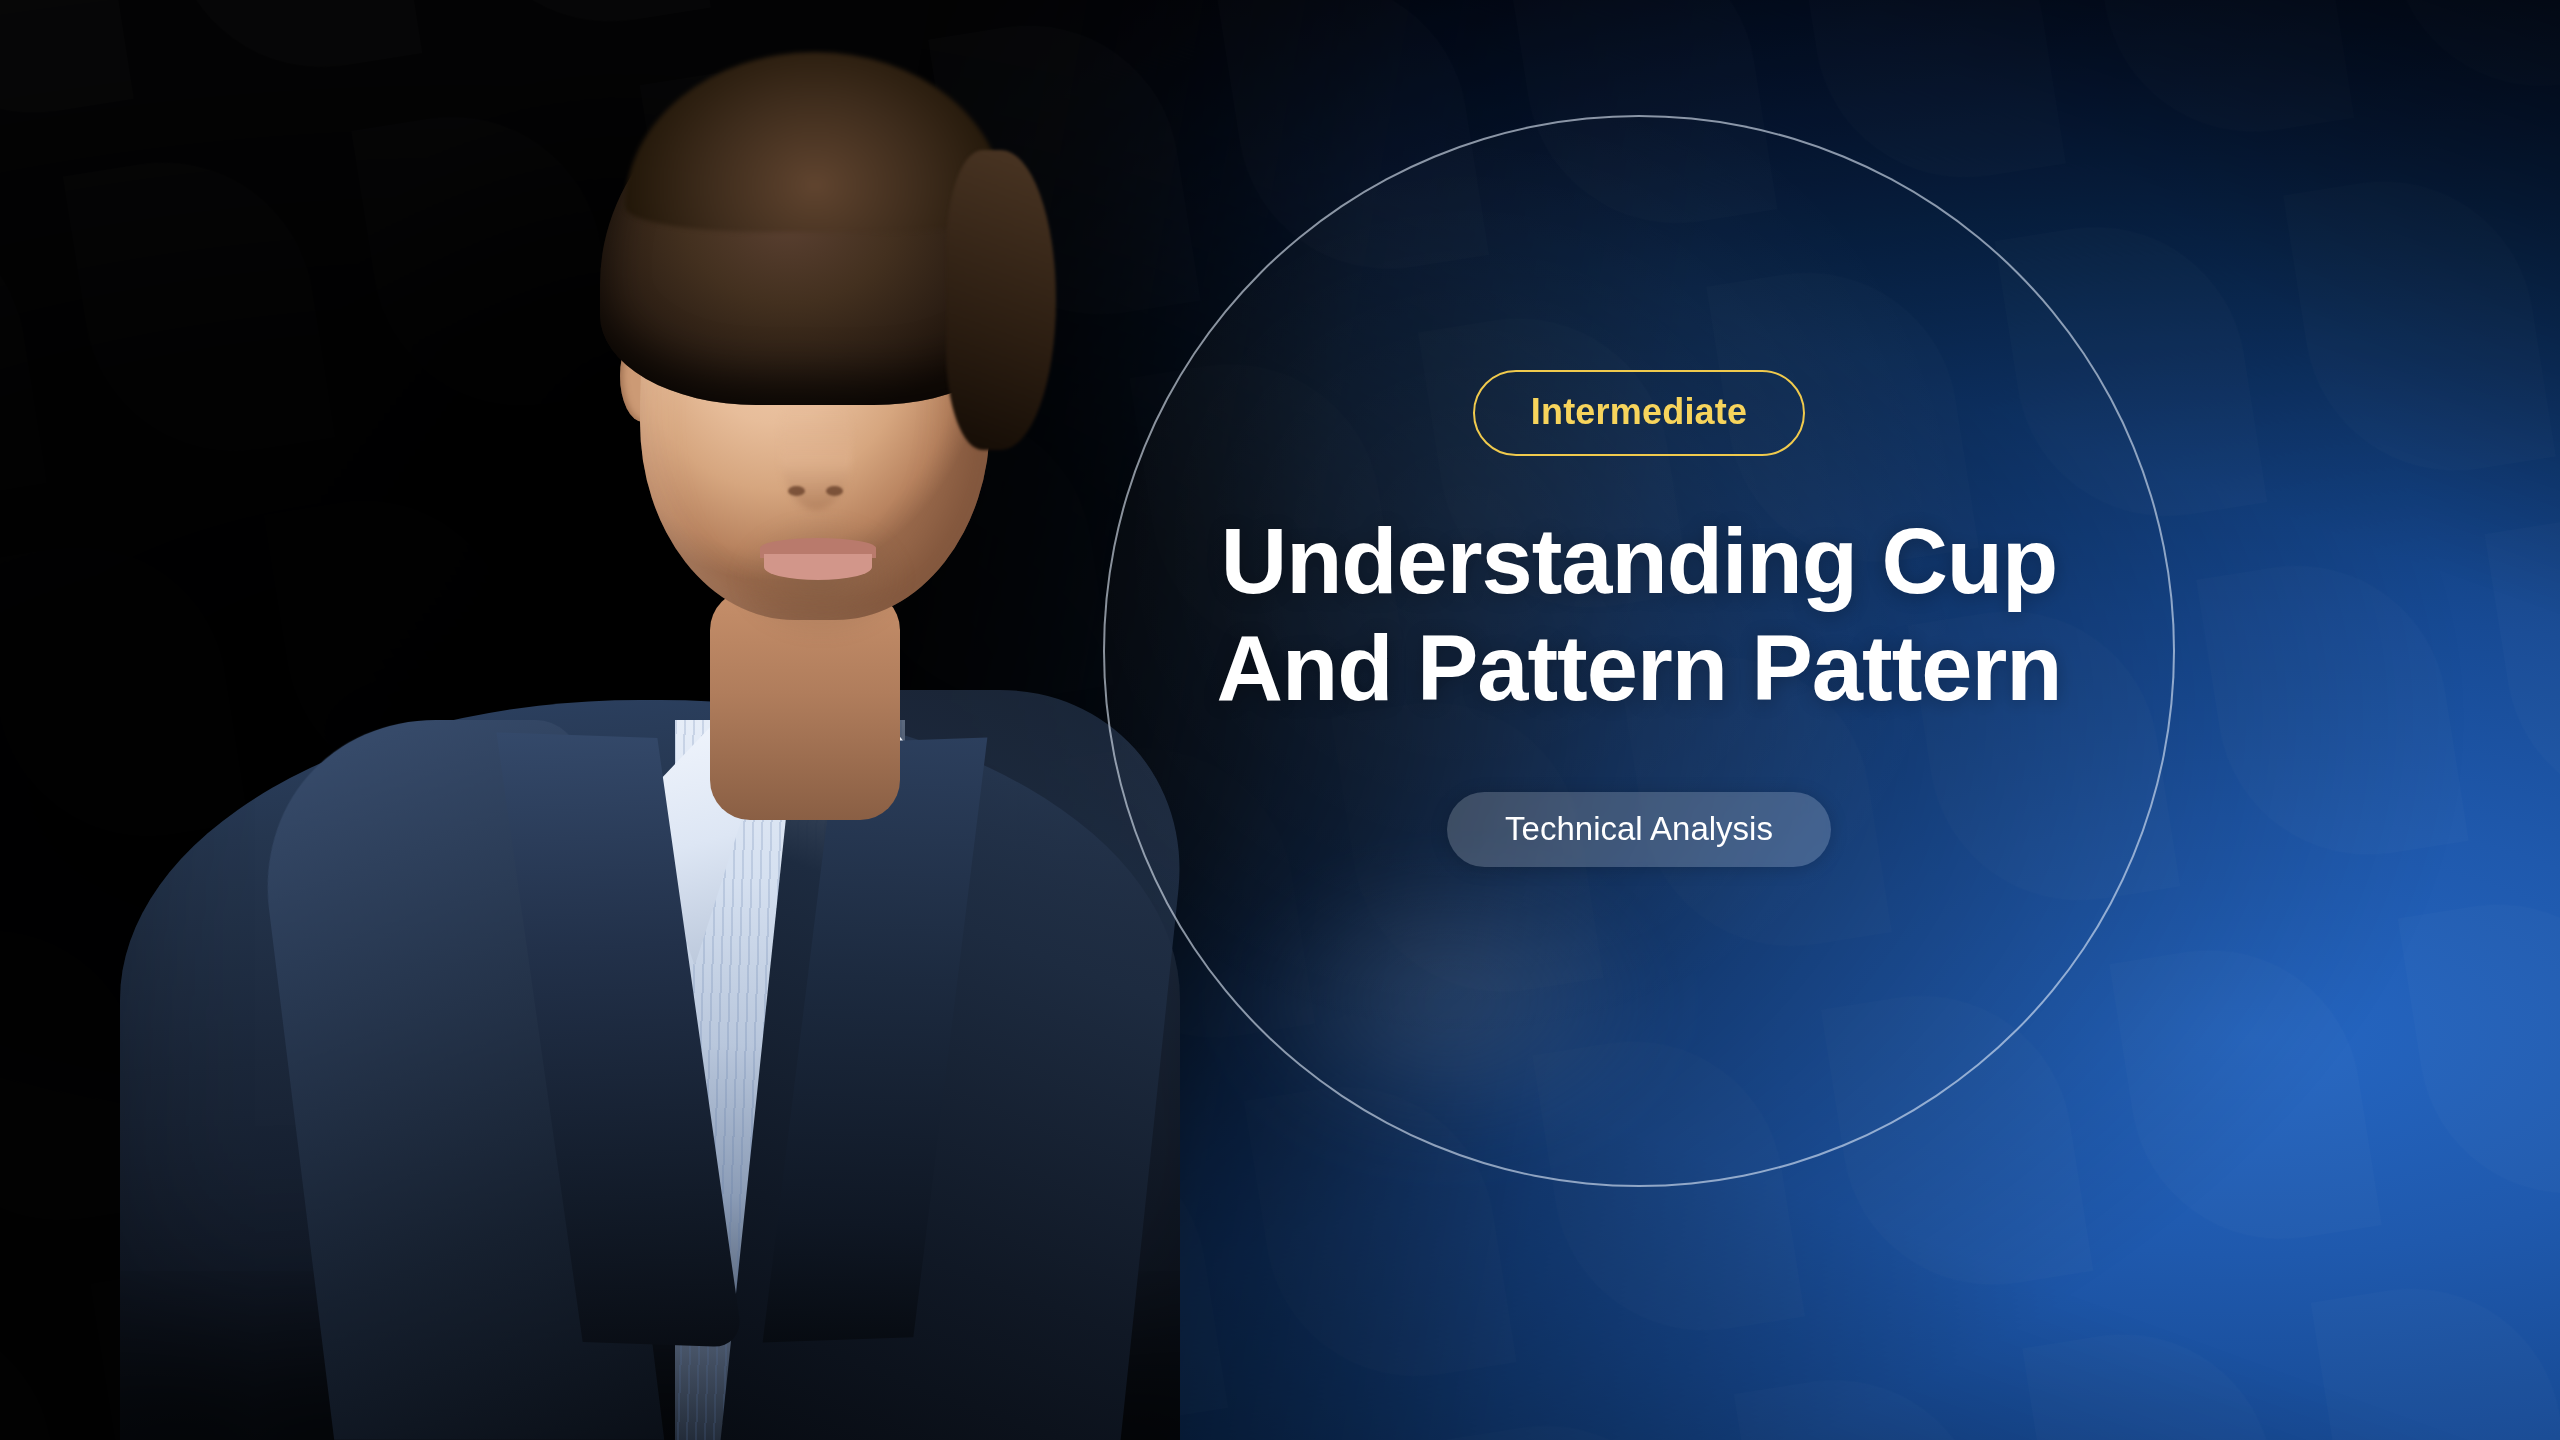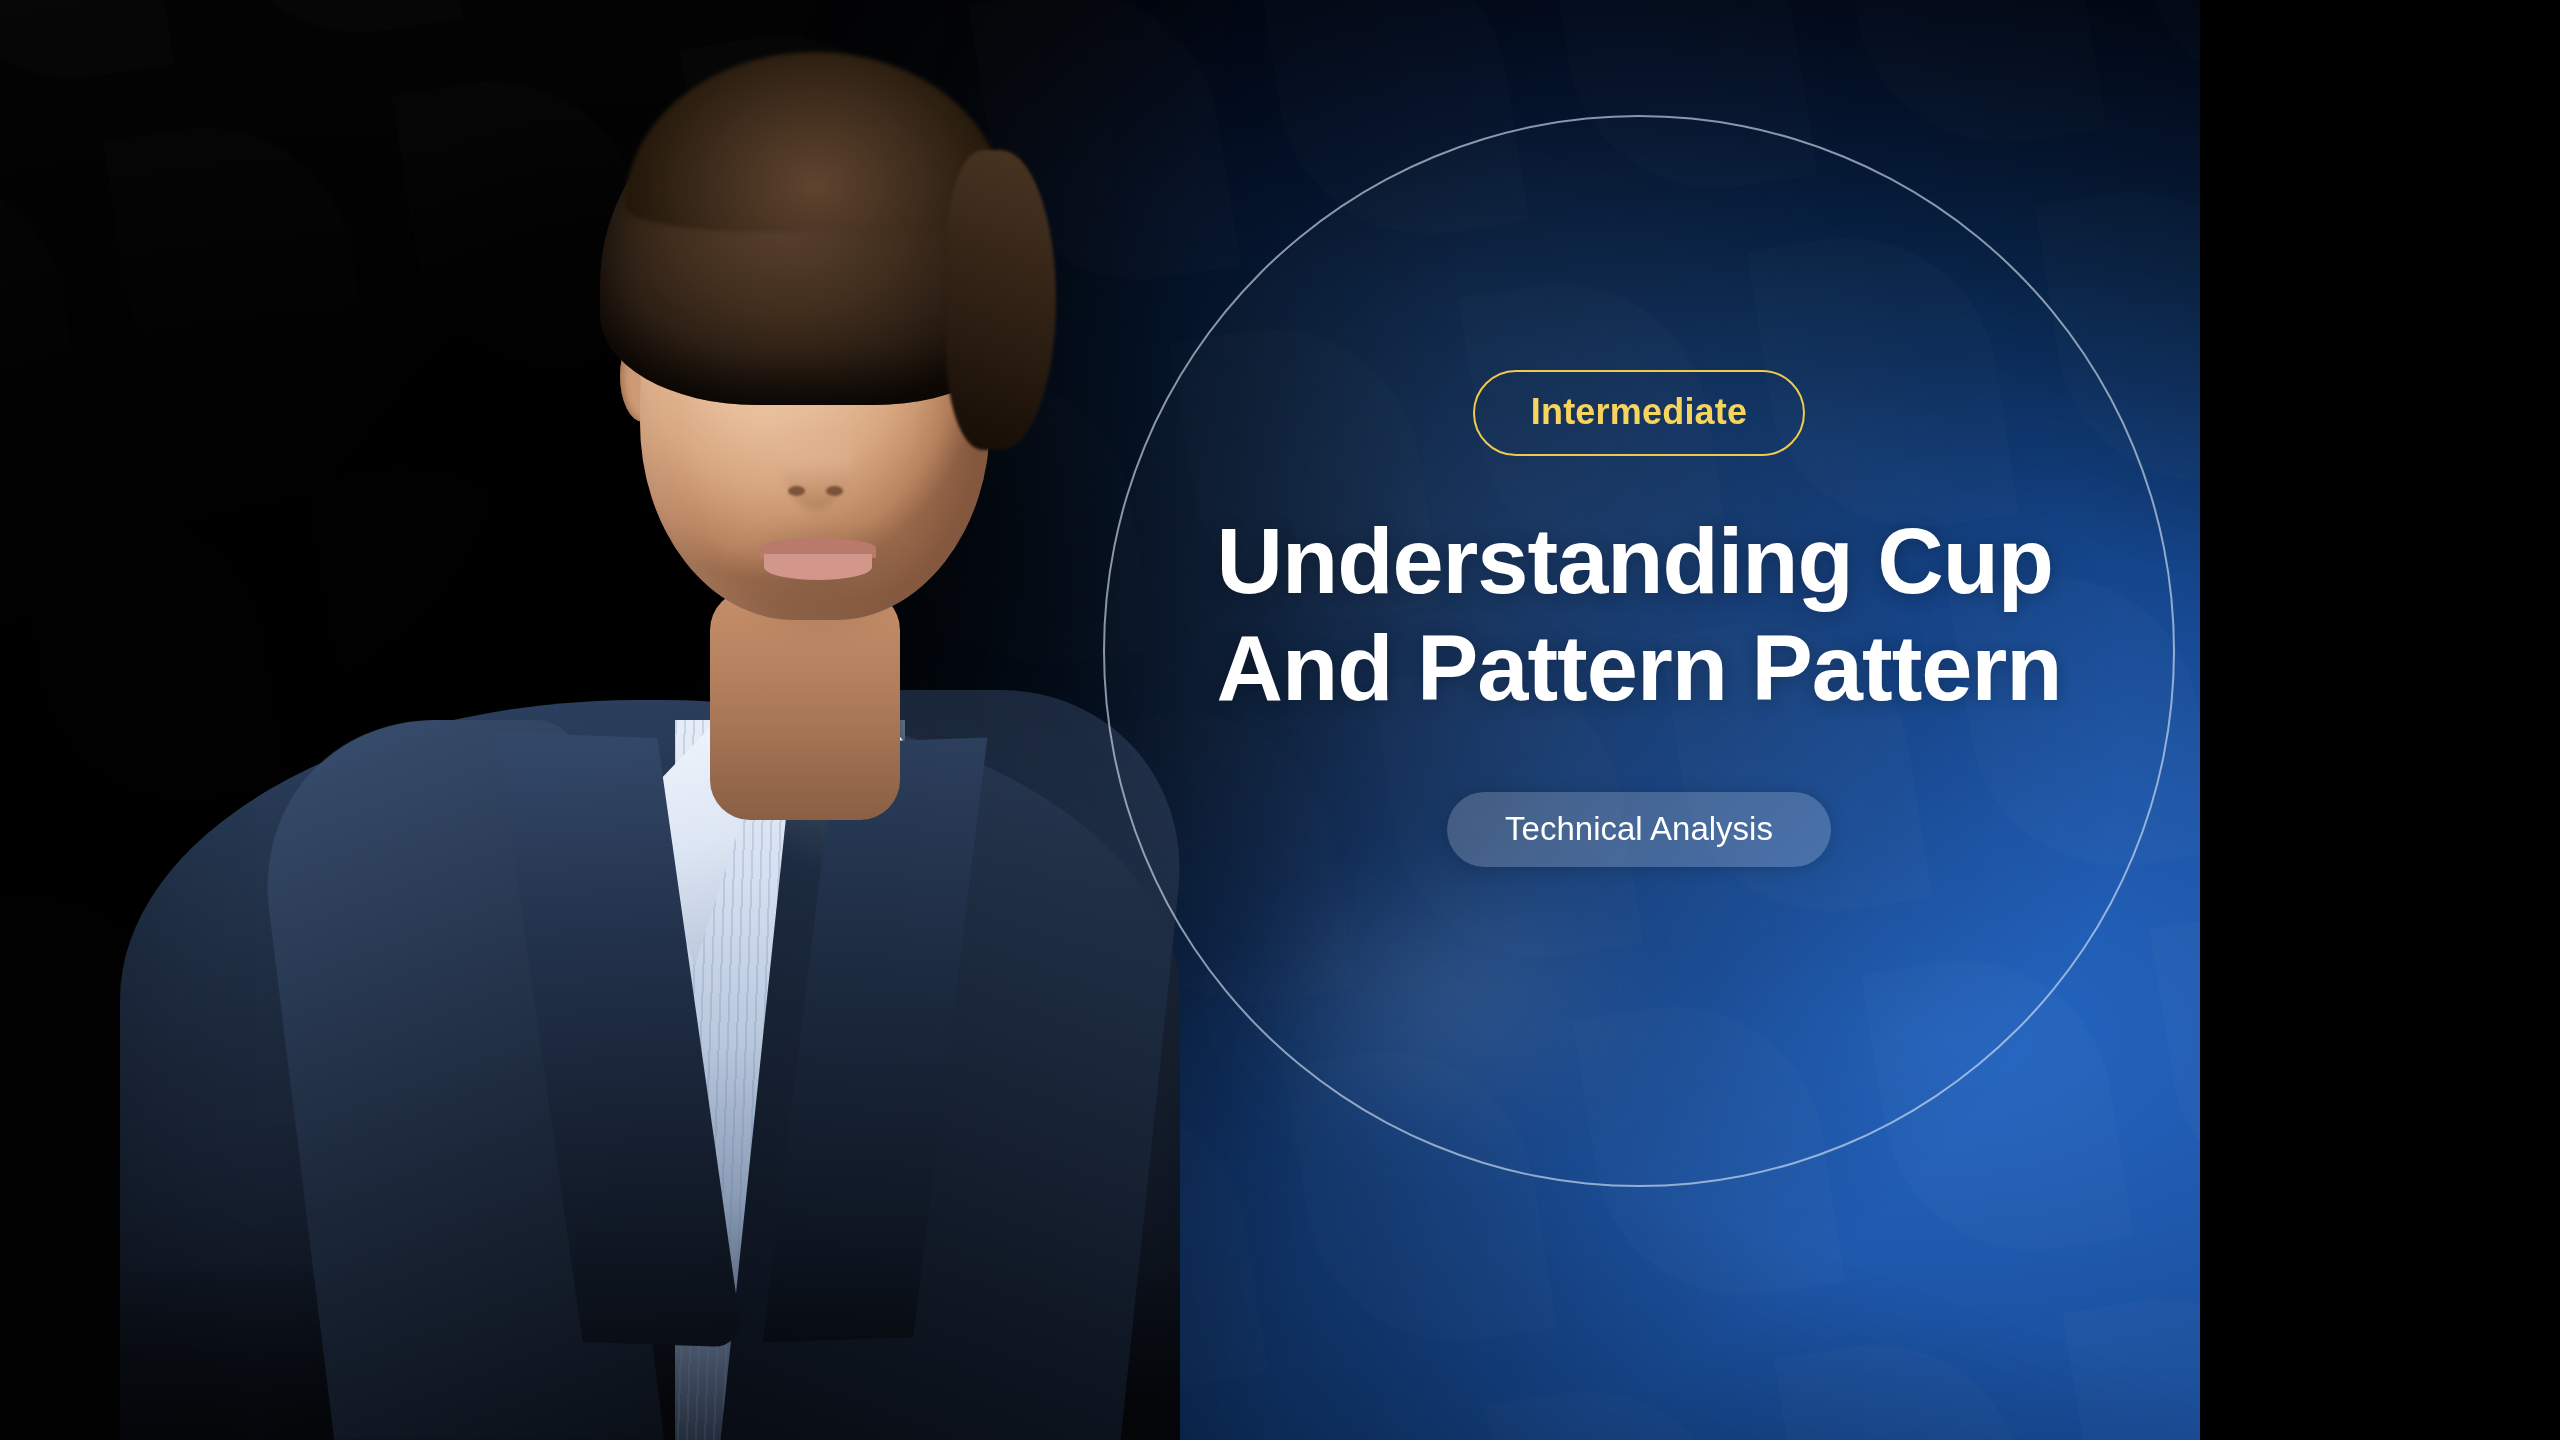--- a/index.html
+++ b/index.html
@@ -1,19 +1,19 @@
 <!DOCTYPE html>
 <html><head>
 <meta charset="utf-8">
 <style>
   html,body{margin:0;padding:0;background:#000;}
   *{box-sizing:border-box;}
   #stage{
     position:relative;
-    width:2200px;height:1440px;
+    width:2560px;height:1440px;
     overflow:hidden;
     background:#4c1d95;
     font-family:"Liberation Sans",sans-serif;
   }
 
   
   .bg-base{position:absolute;inset:0;background:#050506;}
 
   
   .bg-blue{
@@ -188,21 +188,21 @@
   .badge{
     margin-top:255px;
     padding:22px 56px 24px;
     border:2px solid #f0ca4d;
     border-radius:999px;
     color:#f7d45c;
     font-size:36px;font-weight:700;letter-spacing:.2px;line-height:1;
   }
   .title{
     margin-top:52px;
-    text-align:left;
+    text-align:center;
     color:#ffffff;
     font-size:92px;
     font-weight:700;
     line-height:1.16;
     letter-spacing:-1px;
     text-shadow:0 2px 18px rgba(0,0,0,.28);
     max-width:960px;
   }
   .title .ln{display:block;}
   .chip{

